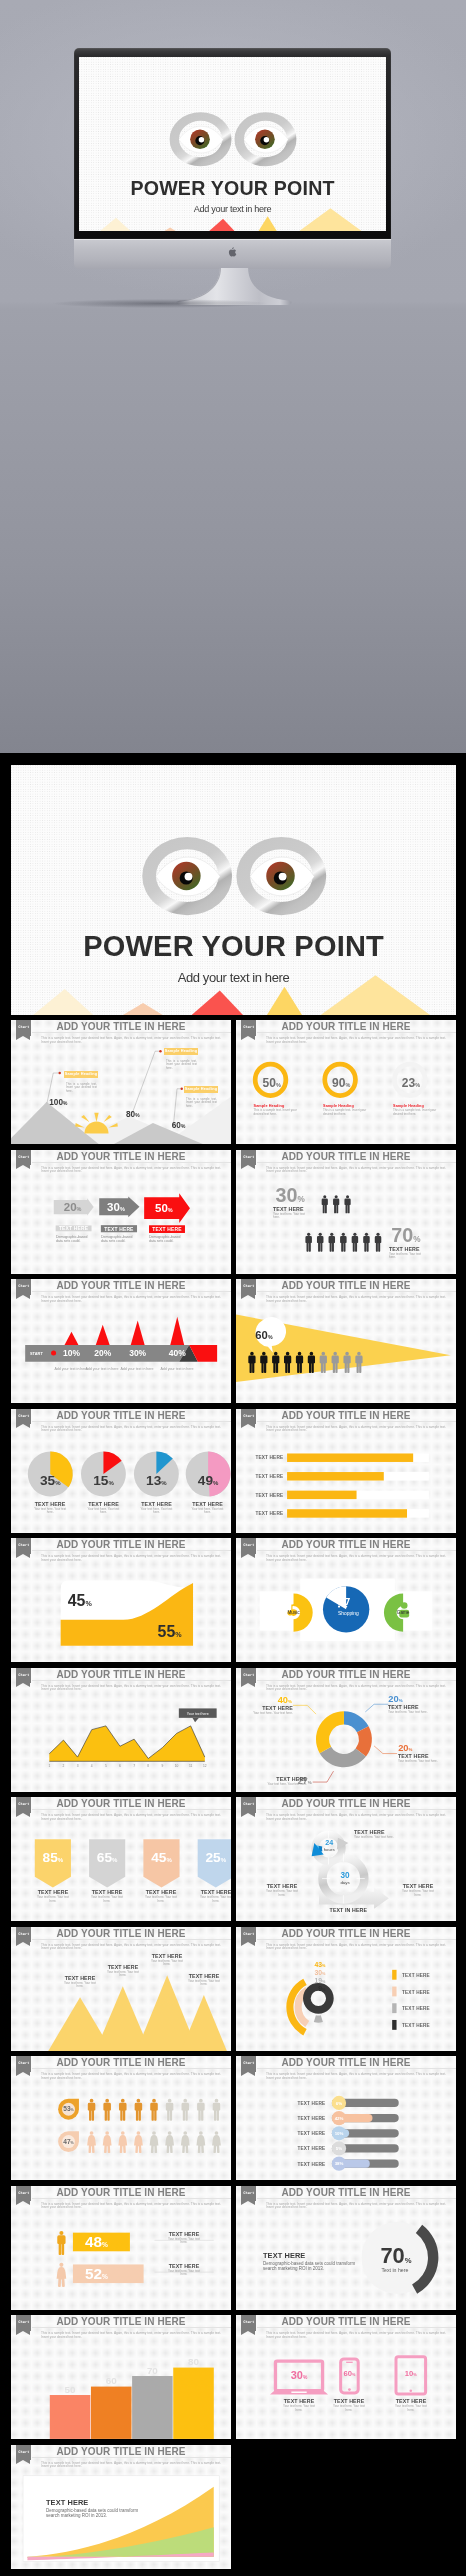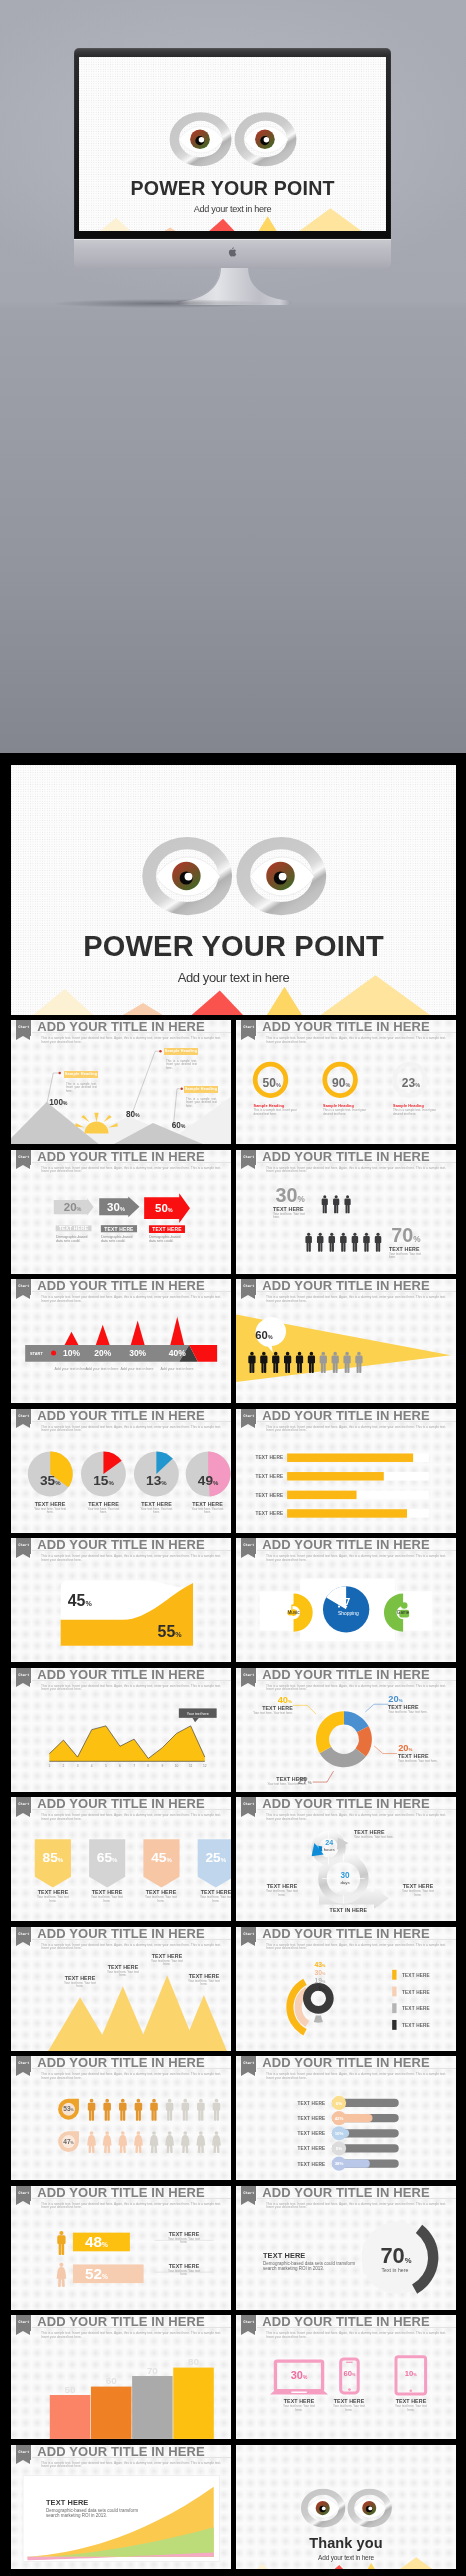--- a/index.html
+++ b/index.html
@@ -44,21 +44,21 @@
 
   .tslide{position:absolute;left:11px;top:11.5px;width:445px;height:250px;}
   .grid{position:absolute;left:11px;top:267px;width:445px;}
   .row{display:flex;gap:5px;margin-bottom:5.5px;}
   .thumb{width:220px;height:124px;position:relative;overflow:hidden;}
 
   
   .tag{position:absolute;left:5.2px;top:0;width:15.3px;height:15.6px;background:#7d7d7d;}
   .tag:after{content:"";position:absolute;left:0;top:15.6px;border-left:7.7px solid #7d7d7d;border-right:7.7px solid #7d7d7d;border-bottom:4.7px solid transparent;}
   .tag span{position:absolute;left:0;right:0;top:5px;text-align:center;font-family:"DejaVu Sans Mono",monospace;font-size:3.4px;color:#fff;font-weight:700;letter-spacing:0.2px;}
-  .s-title{position:absolute;left:0;right:0;top:2.3px;text-align:center;font-size:13px;line-height:10px;font-weight:700;color:#808080;letter-spacing:0.1px;}
+  .s-title{position:absolute;left:0;right:0;top:2.3px;text-align:center;font-size:10px;line-height:10px;font-weight:700;color:#808080;letter-spacing:0.1px;}
   .s-rule{position:absolute;left:20.5px;right:0;top:12.3px;height:0.8px;background:#e3e3e3;}
   .s-body{position:absolute;left:30px;top:17px;width:180px;font-size:3.2px;line-height:3.8px;color:#a8a8a8;text-align:justify;}
   svg{display:block;}
 </style>
 <style>
   .art{position:absolute;left:0;top:0;width:100%;height:100%;}
   .ta-thumb .ta-title{font-size:14.5px;line-height:14.5px;letter-spacing:0.1px;top:75px;}
   .ta-thumb .ta-sub{font-size:6.5px;line-height:6.5px;letter-spacing:-0.2px;top:94px;}
   text{font-family:"Liberation Sans",sans-serif;}
   .pc{font-size:15px;font-weight:700;fill:#3a3a3a;}
@@ -1091,30 +1091,17 @@
  <rect x="22" y="56" width="358" height="156" fill="#ffffff" stroke="#e6e6e6" stroke-width="1"></rect>
  <path d="M30,204 C120,198 240,168 370,76 L370,204 Z" fill="#fbc94e"></path>
  <path d="M30,206 C120,202 240,186 370,150 L370,204 L30,204 Z" fill="#bcdc7a"></path>
  <path d="M30,210 C120,208 240,202 370,196 L370,204 L30,204 Z" fill="#f6a8c4"></path>
 </svg>
 <div class="lbl-col" style="left:35px;top:53px;width:104px">
  <div class="lh3">TEXT HERE</div>
  <div class="lt2">Demographic-based data sets could transform search marketing ROI in 2013.</div>
             </div>
           </div>
-<div class="thumb slide dots-sm">
-            <div class="ta ta-thumb">
- <svg class="ta-art" viewBox="0 0 812 457" preserveAspectRatio="none">
-                <use href="#mtns" x="0" y="0" width="812" height="457"></use>
-              </svg>
- <svg class="ta-eyes" viewBox="0 0 812 457" preserveAspectRatio="none">
-  <use href="#eye" x="238.5" y="100.8" width="166" height="146"></use>
-  <use href="#eye" x="410.25" y="100.8" width="166" height="146"></use>
-              </svg>
- <div class="ta-title">Thank you</div>
- <div class="ta-sub">Add your text in here</div>
-            </div>
-          </div>
 </div>
 </div>
   </section>
 </div>
 
 
 </body></html>

